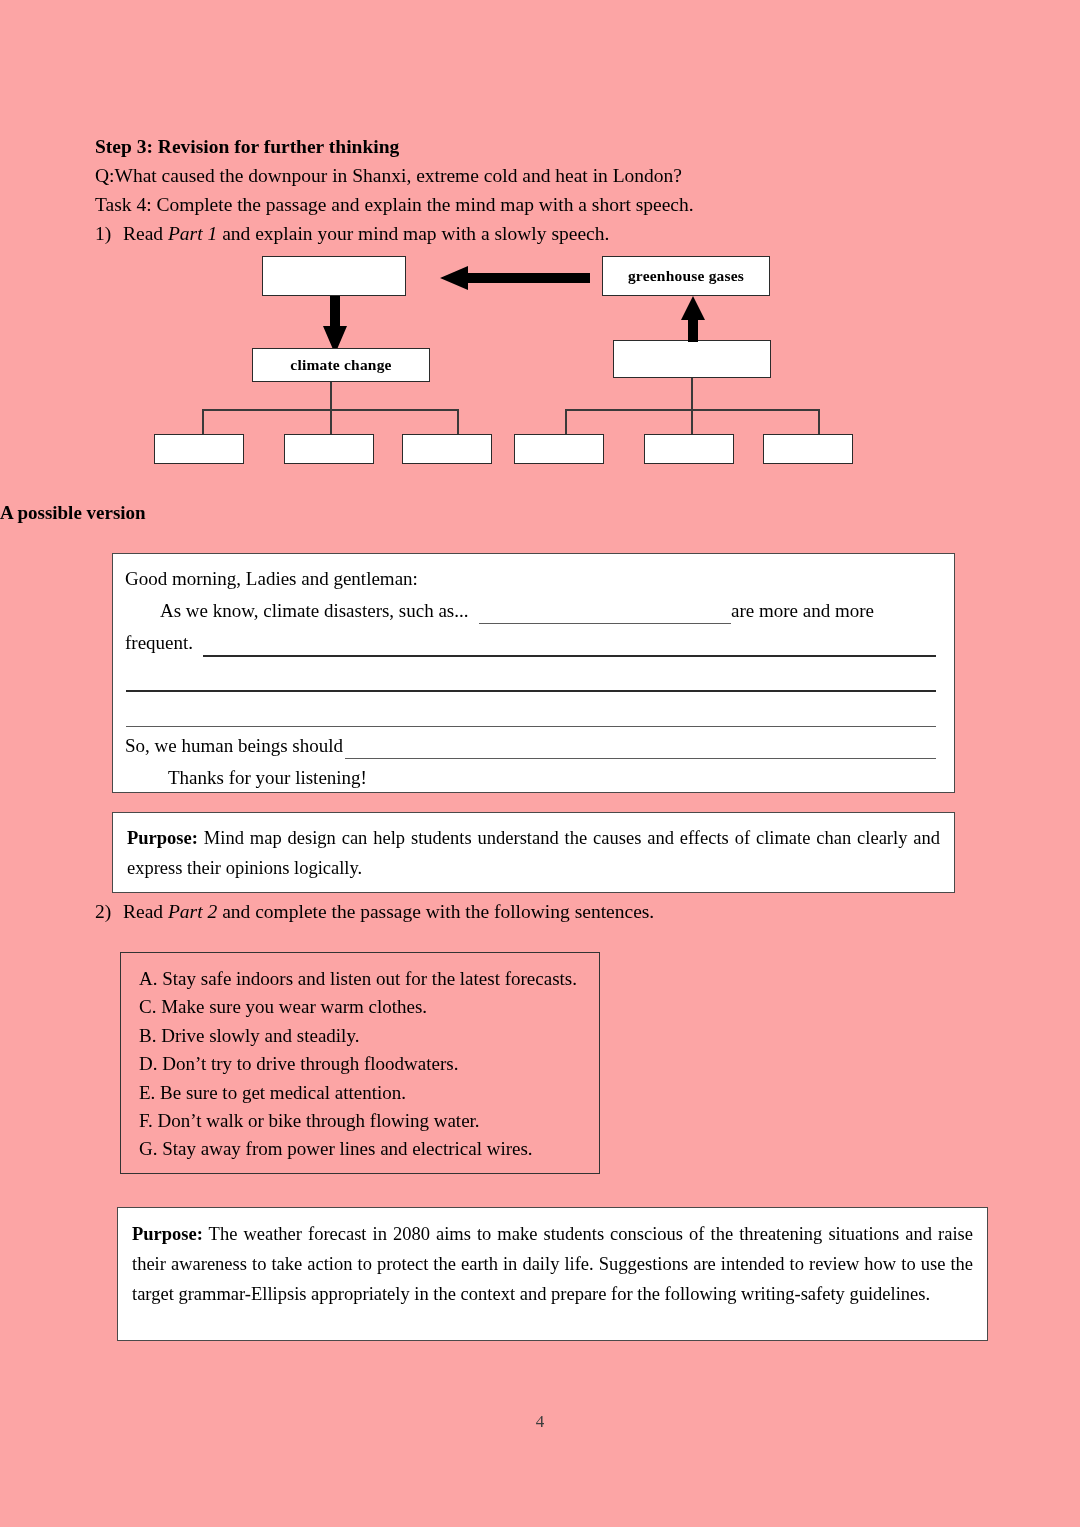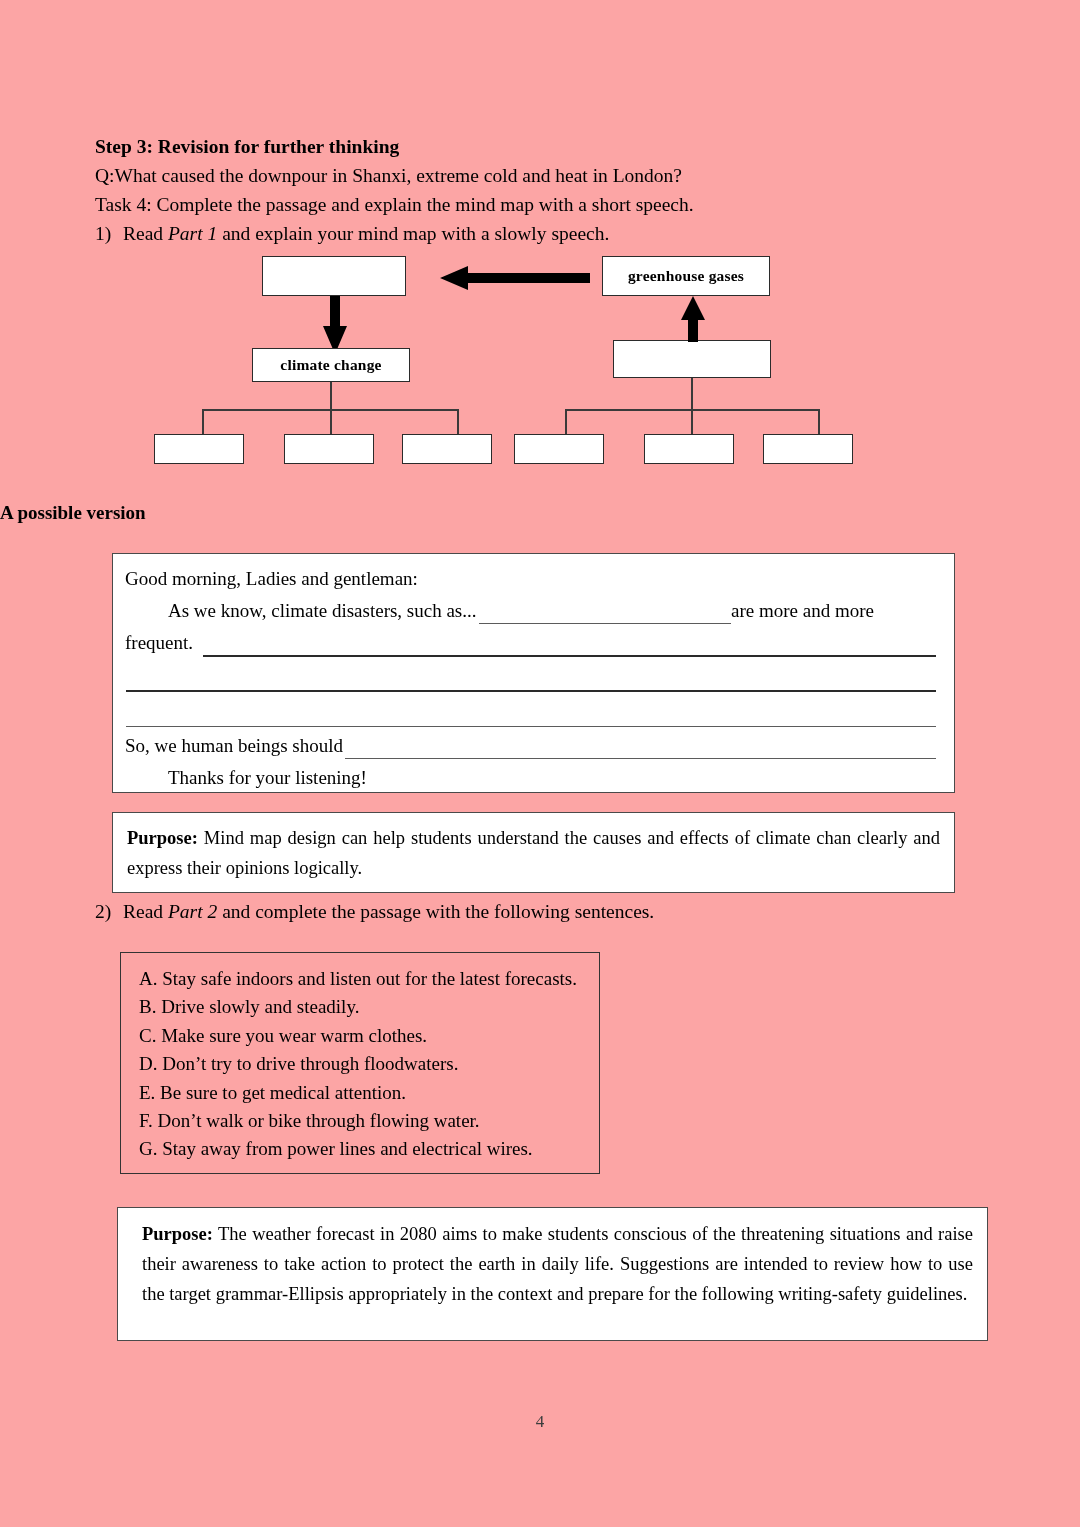--- a/index.html
+++ b/index.html
@@ -128,21 +128,21 @@
     top: 812px;
     width: 843px;
     height: 81px;
     padding: 10px 14px 0 14px;
   }
   #purpose-box-2 {
     left: 117px;
     top: 1207px;
     width: 871px;
     height: 134px;
-    padding: 11px 14px 0 24px;
+    padding: 11px 14px 0 14px;
   }
 
   
   .options-box {
     position: absolute;
     left: 120px;
     top: 952px;
     width: 480px;
     height: 222px;
     border: 1.6px solid #333333;
@@ -195,21 +195,21 @@
     <div class="mm-box" style="left:462px; top:8px; width:168px; height:40px;">greenhouse gases</div>
 
     <svg class="mm-arrow" style="left:300px; top:16px;" width="150" height="28" viewBox="0 0 150 28">
       <polygon points="0,14 28,2 28,9 150,9 150,19 28,19 28,26" fill="#000000"></polygon>
     </svg>
 
     <svg class="mm-arrow" style="left:182px; top:48px;" width="26" height="58" viewBox="0 0 26 58">
       <polygon points="13,58 1,30 8,30 8,0 18,0 18,30 25,30" fill="#000000"></polygon>
     </svg>
 
-    <div class="mm-box" style="left:112px; top:100px; width:158px; height:34px;">climate change</div>
+    <div class="mm-box" style="left:112px; top:100px; width:178px; height:34px;">climate change</div>
 
     <div class="mm-box" style="left:473px; top:92px; width:158px; height:38px;"></div>
 
     <svg class="mm-arrow" style="left:540px; top:48px;" width="26" height="46" viewBox="0 0 26 46">
       <polygon points="13,0 25,24 18,24 18,46 8,46 8,24 1,24" fill="#000000"></polygon>
     </svg>
 
     <div class="mm-line v" style="left:190px; top:134px; height:28px;"></div>
     <div class="mm-line h" style="left:62px; top:161px; width:256px;"></div>
     <div class="mm-line v" style="left:62px; top:161px; height:26px;"></div>
@@ -229,21 +229,21 @@
     <div class="mm-box" style="left:504px; top:186px; width:90px; height:30px;"></div>
     <div class="mm-box" style="left:623px; top:186px; width:90px; height:30px;"></div>
   </div>
 
   <div class="possible-version">A possible version</div>
 
   <div class="speech-box">
 
     <div class="sp-line" style="left:12px; top:13px;">Good morning, Ladies and gentleman:</div>
 
-    <div class="sp-line" style="left:55px; top:45px;">As we know, climate disasters, such as...</div>
+    <div class="sp-line" style="left:47px; top:45px;">As we know, climate disasters, such as...</div>
     <div class="rule" style="left:366px; top:69px; width:252px;"></div>
     <div class="sp-line" style="left:618px; top:45px;">are more and more</div>
 
     <div class="sp-line" style="left:12px; top:77px;">frequent.</div>
     <div class="rule dark" style="left:90px; top:101px; width:733px;"></div>
 
     <div class="rule dark" style="left:13px; top:136px; width:810px;"></div>
     <div class="rule" style="left:13px; top:172px; width:810px;"></div>
 
     <div class="sp-line" style="left:12px; top:180px;">So, we human beings should</div>
@@ -259,22 +259,22 @@
   </div>
 
   <div class="item2">
     <div class="line numbered">
       <span class="num">2)</span><span>Read </span><em>Part 2</em><span> and complete the passage with the following sentences.</span>
     </div>
   </div>
 
   <div class="options-box">
     <div class="option-item">A. Stay safe indoors and listen out for the latest forecasts.</div>
+    <div class="option-item">C. Make sure you wear warm clothes.</div>
     <div class="option-item">B. Drive slowly and steadily.</div>
-    <div class="option-item">C. Make sure you wear warm clothes.</div>
     <div class="option-item">D. Don’t try to drive through floodwaters.</div>
     <div class="option-item">E. Be sure to get medical attention.</div>
     <div class="option-item">F. Don’t walk or bike through flowing water.</div>
     <div class="option-item">G. Stay away from power lines and electrical wires.</div>
   </div>
 
   <div class="purpose-box" id="purpose-box-2">
     <div class="purpose-text">
       <b>Purpose:</b><span> The weather forecast in 2080 aims to make students conscious of the threatening situations and raise their awareness to take action to protect the earth in daily life. Suggestions are intended to review how to use the target grammar-Ellipsis appropriately in the context and prepare for the following writing-safety guidelines.</span>
     </div>

